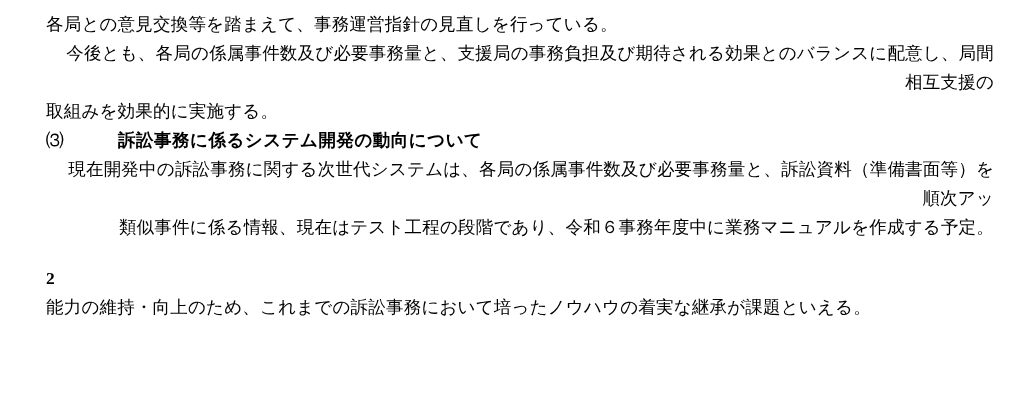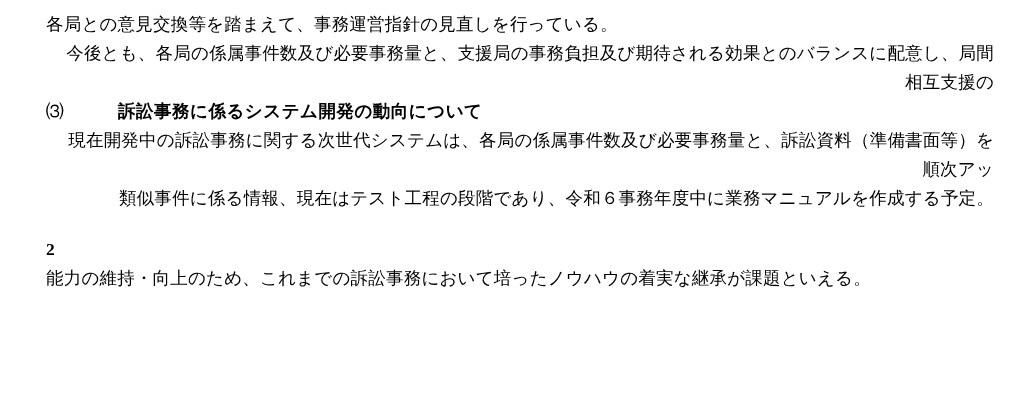--- a/index.html
+++ b/index.html
@@ -56,20 +56,21 @@
   .para-block .line { margin: 0; }
 </style>
 </head>
 <body>
 
 <div class="page">
 
   <div class="block para-block">
     <div class="line indent1">各局との意見交換等を踏まえて、事務運営指針の見直しを行っている。</div>
     <div class="line indent-para">今後とも、各局の係属事件数及び必要事務量と、支援局の事務負担及び期待される効果とのバランスに配意し、局間相互支援の</div>
+    <div class="line indent1">取組みを効果的に実施する。</div>
   </div>
 
   <div class="heading heading-sub">
     <span class="heading-num">⑶</span>
     <span class="heading-text">訴訟事務に係るシステム開発の動向について</span>
   </div>
 
   <div class="block para-block">
     <div class="line indent-para">現在開発中の訴訟事務に関する次世代システムは、各局の係属事件数及び必要事務量と、訴訟資料（準備書面等）を順次アッ</div>
     <div class="line indent-para">類似事件に係る情報、現在はテスト工程の段階であり、令和６事務年度中に業務マニュアルを作成する予定。</div>

